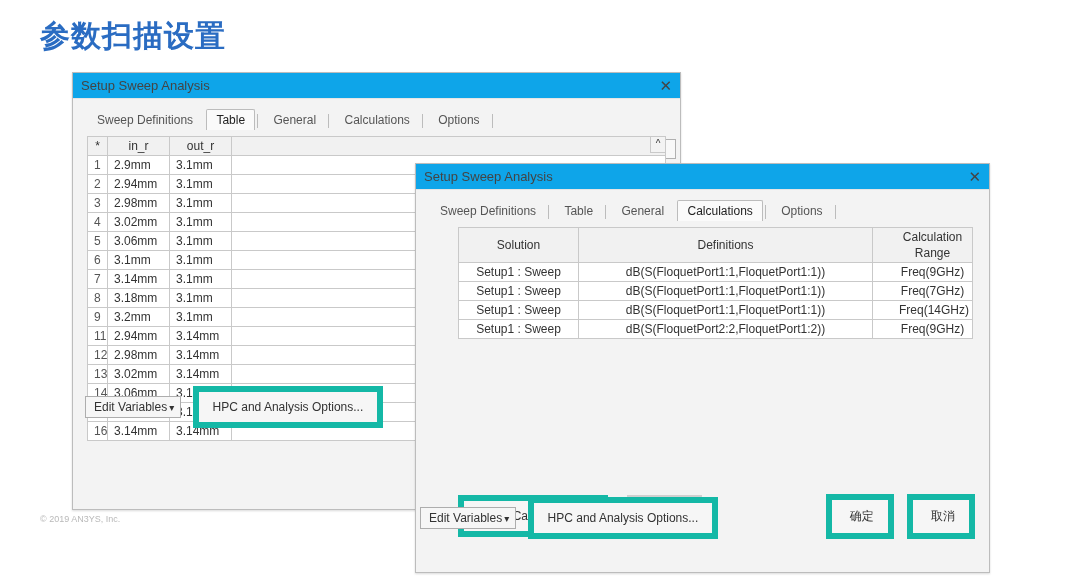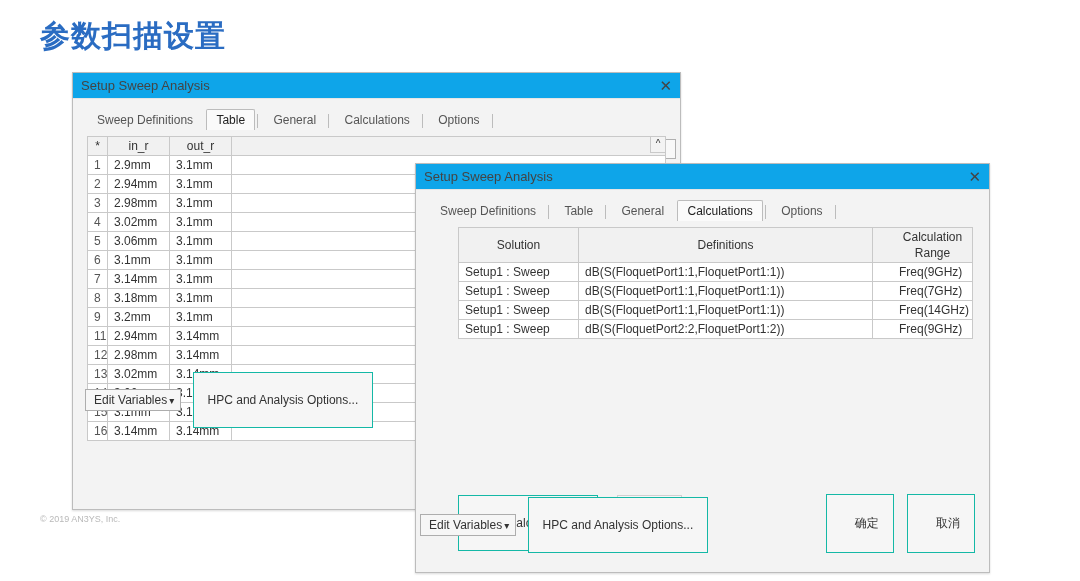--- a/index.html
+++ b/index.html
@@ -26,31 +26,31 @@
   .dt th, .dt td { border: 1px solid #c9c9c9; padding: 1px 6px; height: 18px; line-height: 16px; }
   .dt th { background: #f1f1f1; font-weight: 400; color: #333; text-align: center; }
   .dt td { background: #fff; }
   .dt th.star { width: 20px; }
   .dt td.rn { text-align: left; color: #555; width: 20px; }
   .dt th.col1, .dt td.col1 { width: 62px; }
   .dt th.col2, .dt td.col2 { width: 62px; }
   .tablewrap .scroll-up { position: absolute; top: 0; right: 0; width: 16px; height: 17px; border: 1px solid #c9c9c9; background: #f3f3f3; text-align: center; line-height: 14px; font-size: 10px; cursor: pointer; }
   .bottom-area { position: absolute; left: 12px; right: 12px; bottom: 12px; }
 
-  .btn { display: inline-block; border: 1px solid #14b8a6; background: #f6f6f6; padding: 20px 14px; font-size: 12px; color: #333; cursor: pointer; }
+  .btn { display: inline-block; border: 6px solid #14b8a6; background: #f6f6f6; padding: 8px 14px; font-size: 12px; color: #333; cursor: pointer; }
   .add-btn { position: absolute; right: 4px; top: 40px; width: 60px; text-align: center; border: 1px solid #b0b0b0; background: #f8f8f8; padding: 2px 0; cursor: pointer; }
 
   
   .edit-combo { display: inline-block; border: 1px solid #adadad; background: #f6f6f6; padding: 3px 6px 3px 8px; font-size: 12px; cursor: pointer; margin-right: 8px; }
   .edit-combo .caret { display:inline-block; margin-left:2px; font-size:10px; }
 
   
   .dlg2 { left: 415px; top: 163px; width: 575px; height: 410px; z-index: 10; }
   .ct { width: 100%; border-collapse: collapse; table-layout: fixed; font-size: 12px; margin-left: 28px; width: calc(100% - 30px); }
-  .ct th, .ct td { border: 1px solid #c9c9c9; padding: 1px 6px; height: 18px; line-height: 16px; }
+  .ct th, .ct td { border: 1px solid #c9c9c9; padding: 1px 6px; height: 18px; line-height: 16px; text-align: center; }
   .ct th { background: #f1f1f1; text-align: center; font-weight: 400; }
   .ct td { background: #fff; }
   .ct th.csol, .ct td.csol { width: 120px; }
   .ct th.crng, .ct td.crng { width: 100px; padding-left: 26px; }
   .ct-spacer { height: 150px; }
   .ok-row { position: absolute; right: 14px; bottom: 10px; }
   .ok-row .btn { min-width: 68px; text-align: right; margin-left: 10px; }
 
   .footer { position: absolute; left: 40px; bottom: 4px; font-size: 9px; color: #b9b9b9; text-align: center; }
 </style>

